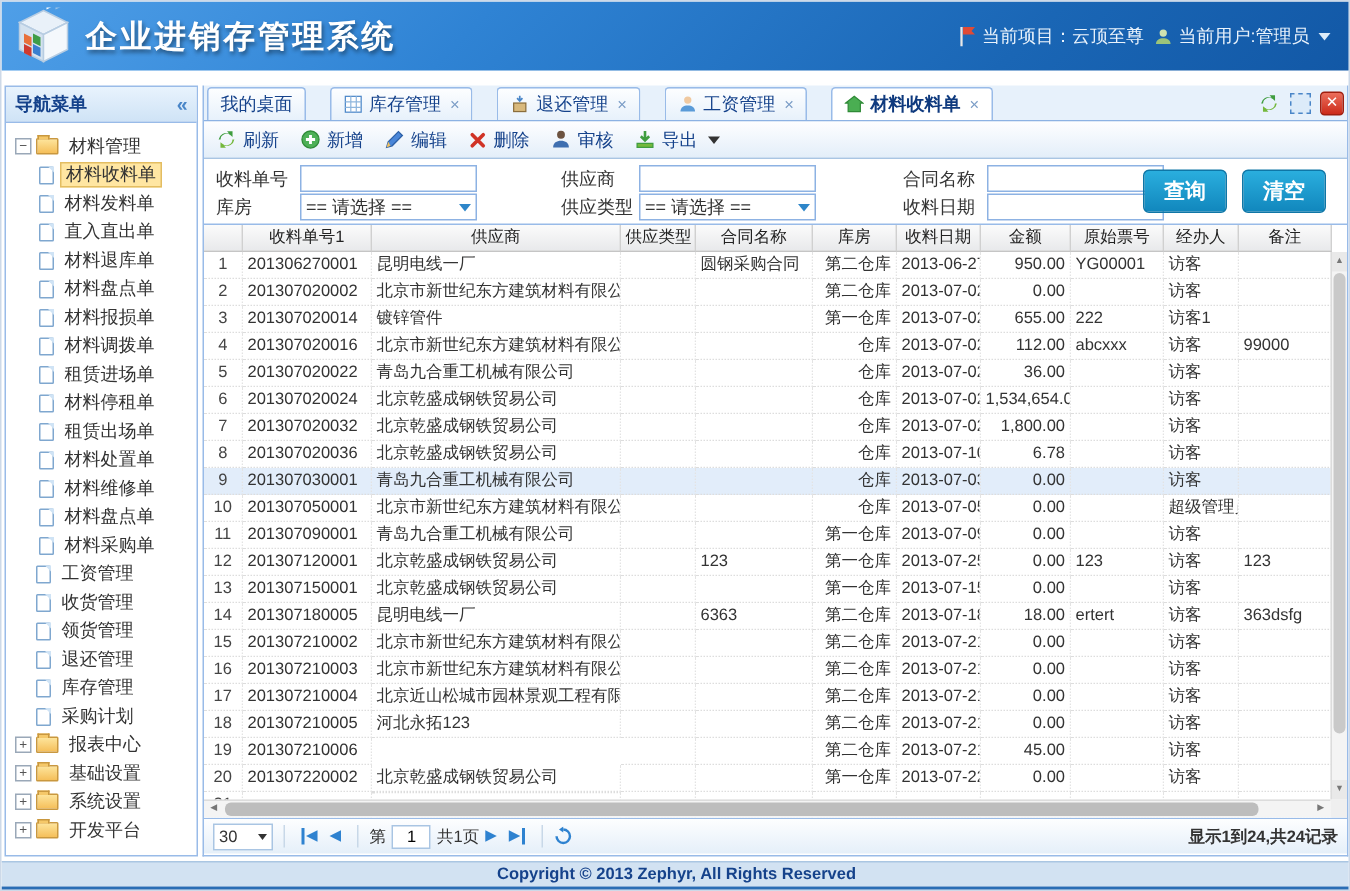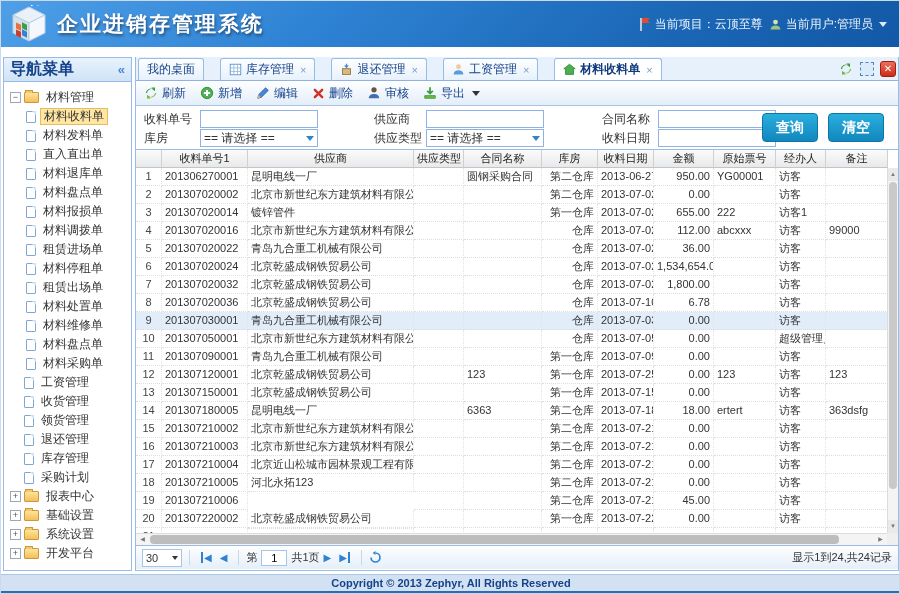--- a/index.html
+++ b/index.html
@@ -15,21 +15,21 @@
   .hdr-right .grp { display:flex; align-items:center; gap:4px; }
   .hdr-caret { width:0; height:0; border-left:4px solid transparent; border-right:4px solid transparent; border-top:5px solid #dcebf9; margin-left:2px; }
   .ic { display:inline-block; line-height:0; }
 
   
   .sidebar { position:absolute; left:2px; top:56px; width:129px; height:514px; background:#fff; border:1px solid #99bbe8; }
   .content { position:absolute; left:134px; top:56px; width:764px; height:514px; border:1px solid #99bbe8; border-top:none; background:#fff; }
 
   
   .sb-h { height:24px; background:linear-gradient(#e8f3fd,#cfe3f6); border-bottom:1px solid #99bbe8; display:flex; align-items:center; padding:0 6px; }
-  .sb-title { font-size:16px; font-weight:bold; color:#15428b;text-align:right; }
+  .sb-title { font-size:12px; font-weight:bold; color:#15428b;text-align:right; }
   .sb-collapse { margin-left:auto; color:#4a86c8; font-size:13px; font-weight:bold; cursor:pointer; }
   .tree { padding:6px 2px 0 2px; font-size:12px; color:#333; }
   .t-row { display:flex; align-items:center; height:19px; white-space:nowrap; cursor:pointer; }
   .t-row .exp { width:11px; height:11px; border:1px solid #9aa8b8; background:#fff; font-size:9px; line-height:9px; text-align:center; color:#555; margin:0 3px 0 4px; flex:0 0 auto; }
   .t-row .exp-sp { width:18px; flex:0 0 auto; }
   .t-child { padding-left:20px; }
   .fold { width:15px; height:11px; position:relative; background:linear-gradient(#fde49b,#f5bf5a); border:1px solid #c9983f; border-radius:1px; margin-right:4px; flex:0 0 auto; }
   .fold:before { content:""; position:absolute; left:0; top:-3px; width:6px; height:2px; background:#f5c869; border:1px solid #c9983f; border-bottom:none; }
   .doc { width:10px; height:12px; background:#fff; border:1px solid #7fa7cf; border-radius:1px; position:relative; margin-right:4px; flex:0 0 auto; }
   .doc:before { content:""; position:absolute; right:-1px; top:-1px; border-style:solid; border-width:0 4px 4px 0; border-color:transparent #cfe3f5 transparent transparent; }
@@ -92,21 +92,21 @@
   
   .pager { height:24px; background:linear-gradient(#fdfeff,#e5eff9); border-top:1px solid #99bbe8; display:flex; align-items:center; font-size:11px; color:#333; padding:0 6px; }
   .pg-sel { width:40px; height:18px; border:1px solid #a9c5e3; background:#fff; display:flex; align-items:center; padding:0 3px; cursor:pointer; }
   .pg-sel .v { flex:1; font-size:11px; }
   .pg-sel i { width:0; height:0; border-left:3px solid transparent; border-right:3px solid transparent; border-top:4px solid #333; }
   .pg-sep { width:1px; height:15px; background:#c8d8e8; margin:0 7px; }
   .pg-a { color:#2e82d0; font-size:10px; margin:0 4px; cursor:pointer; }
   .pg-a.bl { border-left:2px solid #2e82d0; padding-left:1px; }
   .pg-a.br { border-right:2px solid #2e82d0; padding-right:1px; }
   .pg-inp { width:26px; height:16px; border:1px solid #a9c5e3; text-align:center; font-size:11px; margin:0 4px; }
-  .pg-info { margin-left:auto; color:#333; }
+  .pg-info { margin-left:auto; color:#333;font-weight:bold; }
 
   
   .footer { position:absolute; left:0; top:573px; width:900px; height:17px; background:#d2e2f2; border-top:1px solid #aac6e2; text-align:center; font-size:11px; font-weight:bold; color:#15428b; line-height:16px; }
   .strip { position:absolute; left:0; top:590px; width:900px; height:4px; background:#2a6db5; }
 </style>
 </head>
 <body>
 
 <div class="app">
 

